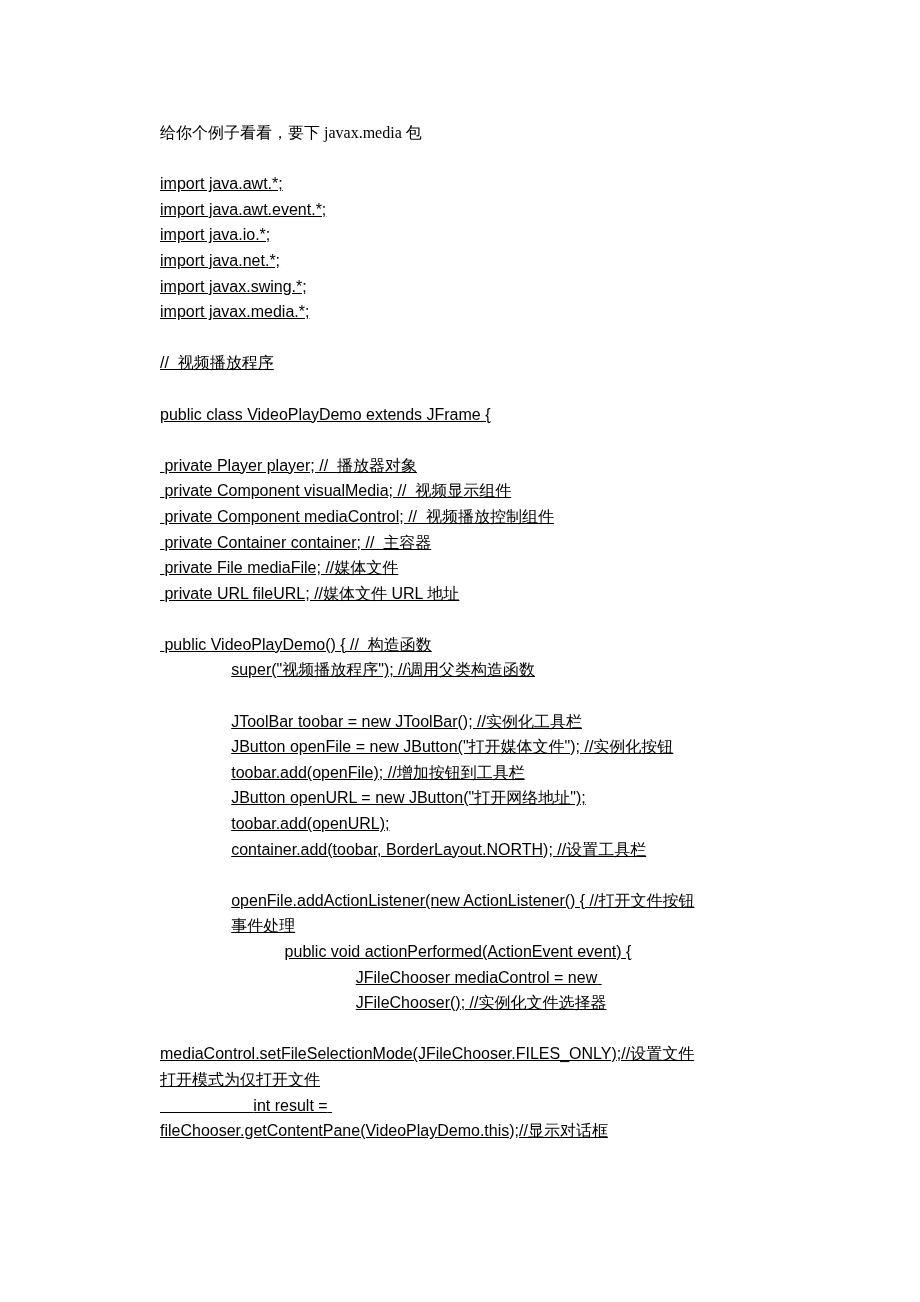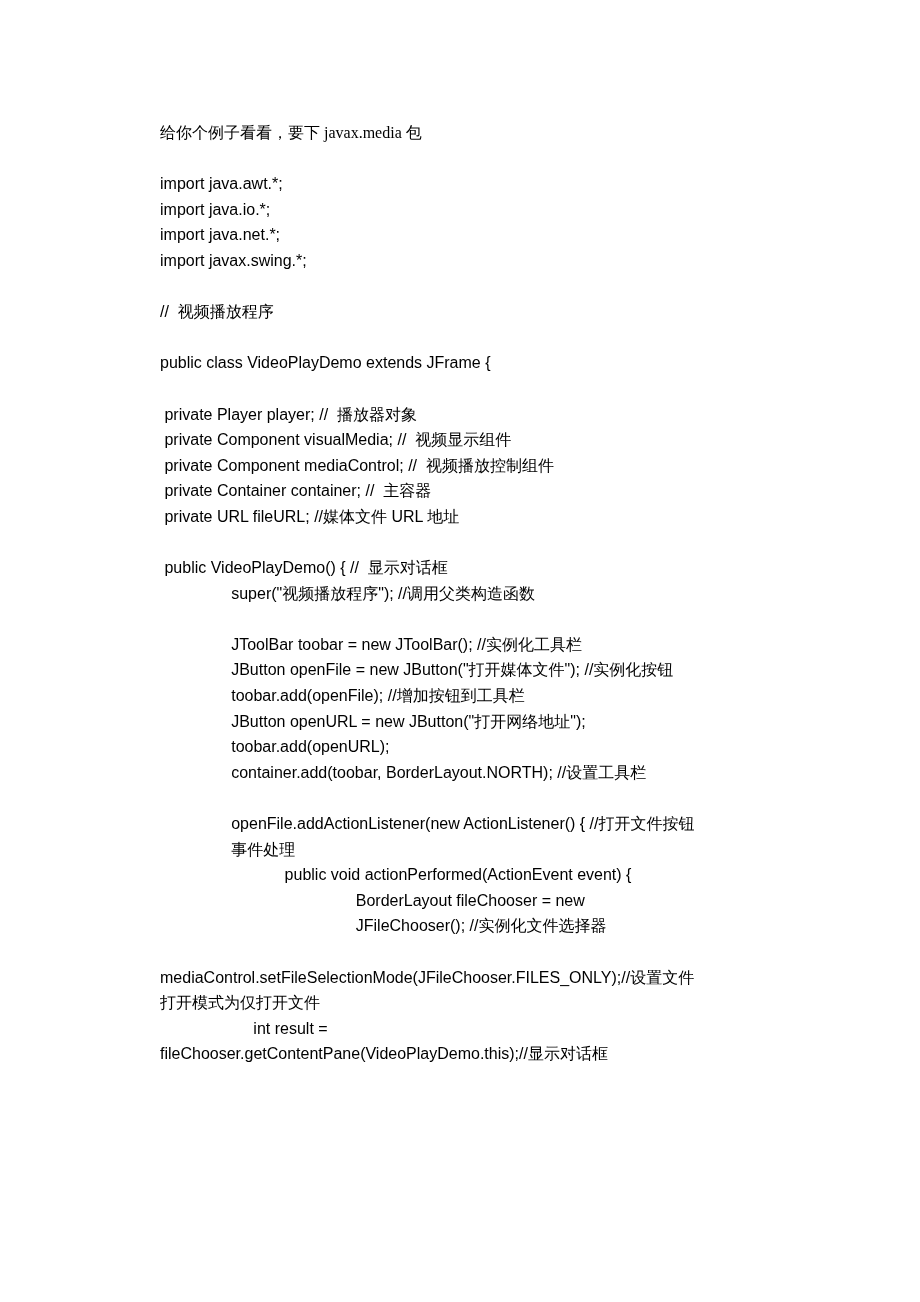--- a/index.html
+++ b/index.html
@@ -17,58 +17,62 @@
       padding: 120px 130px 76px 160px;
       box-sizing: border-box;
     }
     .line {
       white-space: pre-wrap;
       word-wrap: break-word;
       margin: 0;
     }
     .code {
       font-family: Arial, "Microsoft YaHei", sans-serif;
+      text-decoration: underline;
     }
     .blank {
       height: 1.6em;
     }
     .indent2 { padding-left: 8ch; }
     .indent3 { padding-left: 14ch; }
     .indent4 { padding-left: 22ch; }
   </style>
 </head>
 <body>
 
 <div class="page">
   <p class="line">给你个例子看看，要下 javax.media 包</p>
   <div class="blank"></div>
   <p class="line code">import java.awt.*;</p>
+  <p class="line code">import java.awt.event.*;</p>
   <p class="line code">import java.io.*;</p>
   <p class="line code">import java.net.*;</p>
   <p class="line code">import javax.swing.*;</p>
+  <p class="line code">import javax.media.*;</p>
   <div class="blank"></div>
   <p class="line code">//  视频播放程序</p>
   <div class="blank"></div>
   <p class="line code">public class VideoPlayDemo extends JFrame {</p>
   <div class="blank"></div>
   <p class="line code"> private Player player; //  播放器对象</p>
   <p class="line code"> private Component visualMedia; //  视频显示组件</p>
   <p class="line code"> private Component mediaControl; //  视频播放控制组件</p>
   <p class="line code"> private Container container; //  主容器</p>
+  <p class="line code"> private File mediaFile; //媒体文件</p>
   <p class="line code"> private URL fileURL; //媒体文件 URL 地址</p>
   <div class="blank"></div>
-  <p class="line code"> public VideoPlayDemo() { //  显示对话框</p>
+  <p class="line code"> public VideoPlayDemo() { //  构造函数</p>
   <p class="line code indent2">super("视频播放程序"); //调用父类构造函数</p>
   <div class="blank"></div>
   <p class="line code indent2">JToolBar toobar = new JToolBar(); //实例化工具栏</p>
   <p class="line code indent2">JButton openFile = new JButton("打开媒体文件"); //实例化按钮</p>
   <p class="line code indent2">toobar.add(openFile); //增加按钮到工具栏</p>
   <p class="line code indent2">JButton openURL = new JButton("打开网络地址");</p>
   <p class="line code indent2">toobar.add(openURL);</p>
   <p class="line code indent2">container.add(toobar, BorderLayout.NORTH); //设置工具栏</p>
   <div class="blank"></div>
   <p class="line code indent2">openFile.addActionListener(new ActionListener() { //打开文件按钮事件处理</p>
   <p class="line code indent3">public void actionPerformed(ActionEvent event) {</p>
-  <p class="line code indent4">BorderLayout fileChooser = new JFileChooser(); //实例化文件选择器</p>
+  <p class="line code indent4">JFileChooser mediaControl = new JFileChooser(); //实例化文件选择器</p>
   <div class="blank"></div>
   <p class="line code">mediaControl.setFileSelectionMode(JFileChooser.FILES_ONLY);//设置文件打开模式为仅打开文件</p>
   <p class="line code">                     int result = fileChooser.getContentPane(VideoPlayDemo.this);//显示对话框</p>
 </div>
 
 </body></html>

